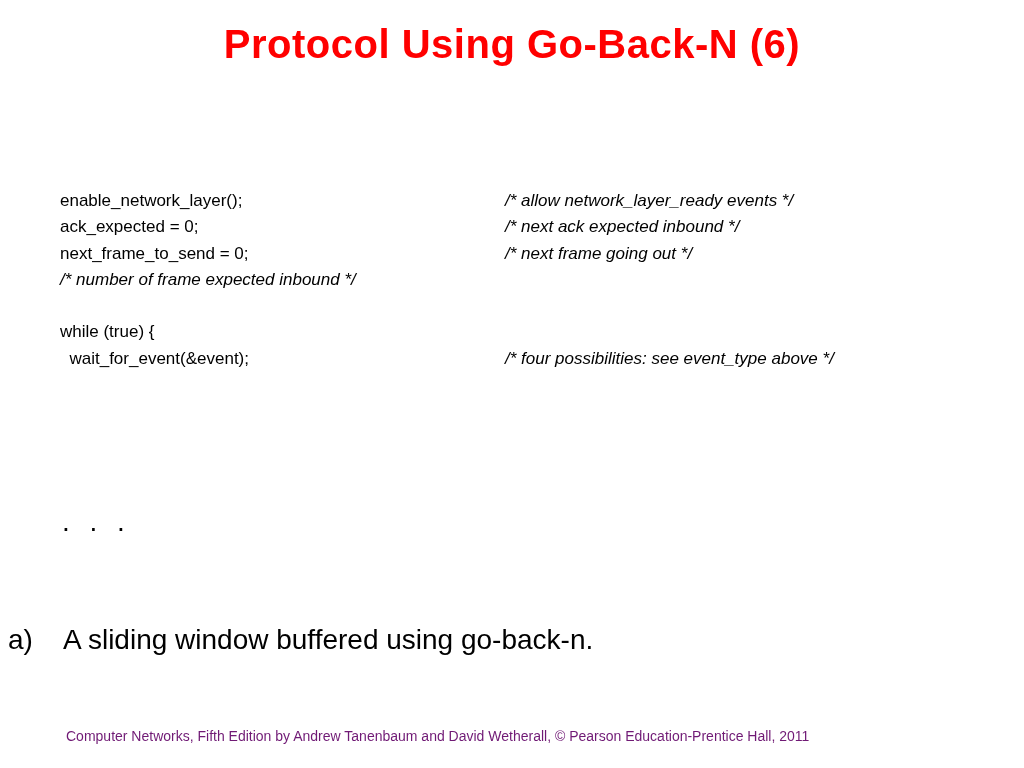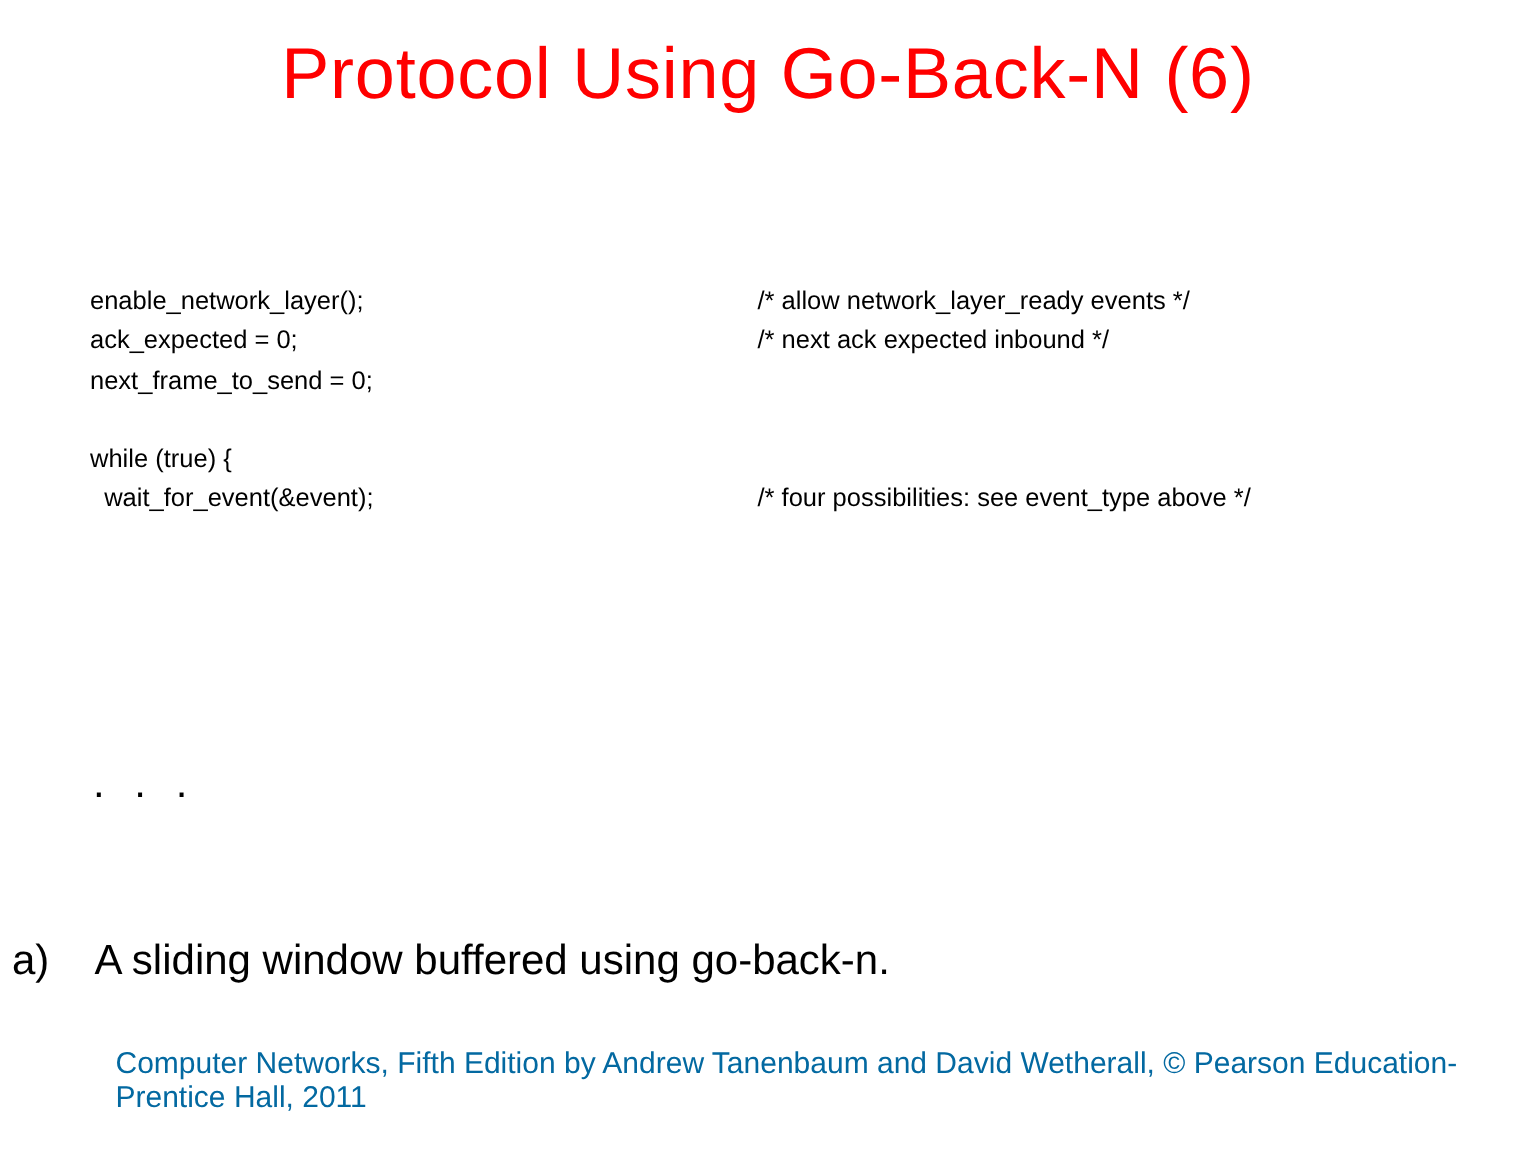--- a/index.html
+++ b/index.html
@@ -6,22 +6,22 @@
   body {
     width: 1024px;
     height: 768px;
     background: #ffffff;
     font-family: Arial, Helvetica, sans-serif;
     position: relative;
     overflow: hidden;
   }
   .title {
     color: #ff0000;
-    font-size: 48px;
-    font-weight: normal;
+    font-size: 40px;
+    font-weight: bold;
     text-align: center;
     margin-top: 22px;
     letter-spacing: 0.5px;
   }
   .code-block {
     position: absolute;
     top: 188px;
     left: 60px;
     right: 40px;
   }
@@ -31,20 +31,21 @@
     font-size: 17px;
     color: #000;
     line-height: 1.55;
   }
   .code-left {
     width: 445px;
     white-space: pre;
   }
   .code-right {
     white-space: pre;
+    font-style: italic;
   }
   .code-gap {
     height: 26px;
   }
   .ellipsis {
     position: absolute;
     top: 506px;
     left: 62px;
     font-size: 28px;
     color: #000;
@@ -57,44 +58,46 @@
     display: flex;
     font-size: 28px;
     color: #000;
   }
   .caption-letter {
     width: 55px;
   }
   .footer {
     position: absolute;
     bottom: 24px;
-    left: 77px;
+    left: 66px;
     right: 40px;
-    font-size: 20px;
-    color: #0369a1;
+    font-size: 14px;
+    color: #701a75;
   }
 </style>
 </head>
 <body>
 
 <h1 class="title">Protocol Using Go-Back-N (6)</h1>
 
 <div class="code-block">
   <div class="code-row">
     <span class="code-left">enable_network_layer();</span>
     <span class="code-right">/* allow network_layer_ready events */</span>
   </div>
   <div class="code-row">
     <span class="code-left">ack_expected = 0;</span>
     <span class="code-right">/* next ack expected inbound */</span>
   </div>
   <div class="code-row">
     <span class="code-left">next_frame_to_send = 0;</span>
+    <span class="code-right">/* next frame going out */</span>
   </div>
   <div class="code-row">
+    <span class="code-right">/* number of frame expected inbound */</span>
   </div>
   <div class="code-gap"></div>
   <div class="code-row">
     <span class="code-left">while (true) {</span>
     <span class="code-right"></span>
   </div>
   <div class="code-row">
     <span class="code-left">  wait_for_event(&amp;event);</span>
     <span class="code-right">/* four possibilities: see event_type above */</span>
   </div>

